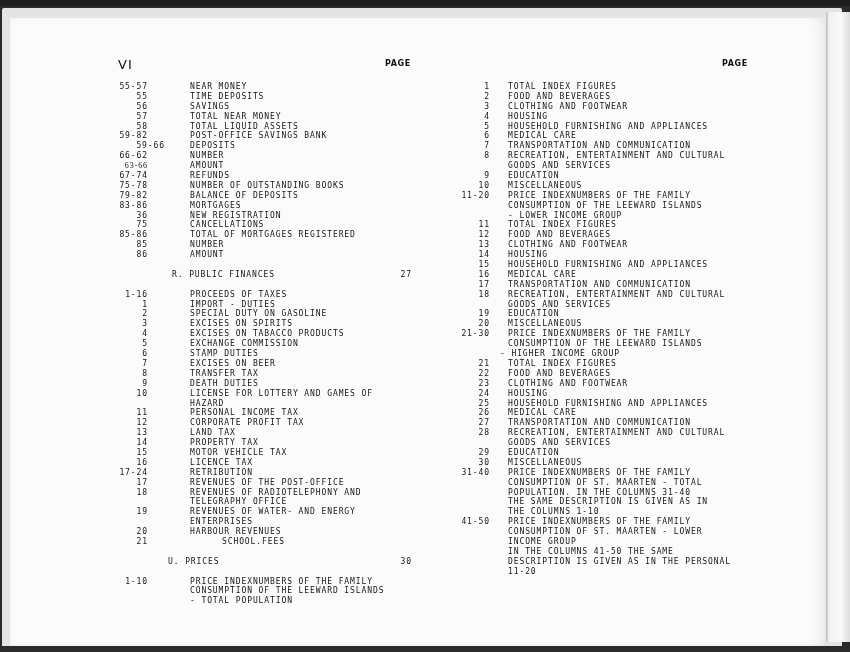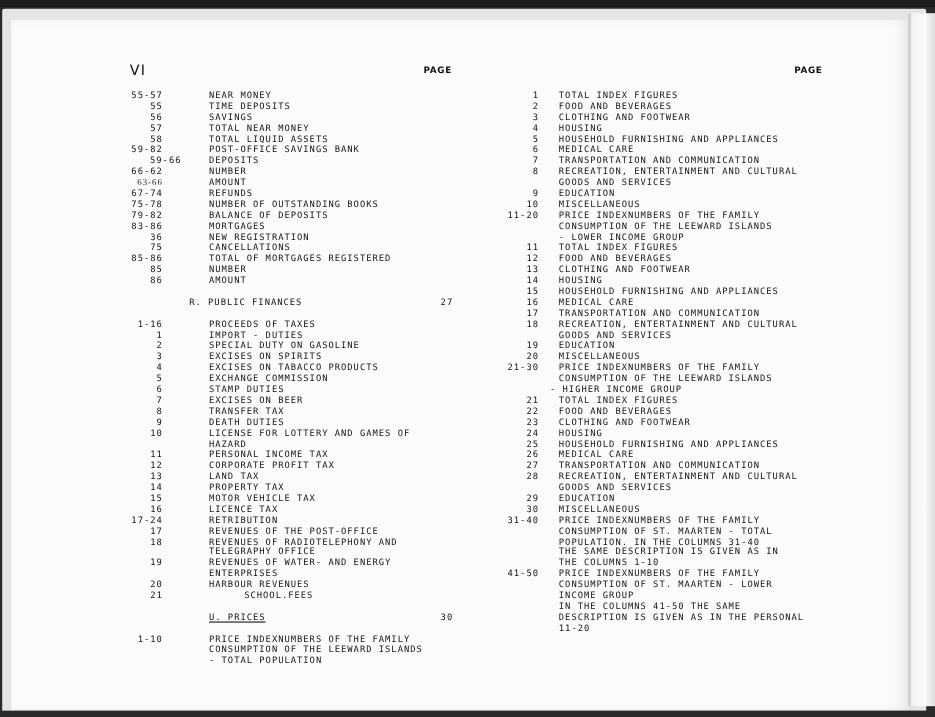--- a/index.html
+++ b/index.html
@@ -238,21 +238,21 @@
     <div class="row">
       <span class="num" style="right: 272px;">20</span>
       <span class="txt" style="left: 80px;">HARBOUR REVENUES</span>
     </div>
     <div class="row">
       <span class="num" style="right: 272px;">21</span>
       <span class="txt" style="left: 72px; margin-left: 40px;">SCHOOL.FEES</span>
     </div>
     <div class="row"></div>
     <div class="row">
-      <span class="txt" style="left: 80px; text-decoration: underline;">U. PRICES</span>
+      <span class="txt" style="left: 58px;">U. PRICES</span>
       <span class="pg" style="left: 280px; width: 22px;">30</span>
     </div>
     <div class="row"></div>
     <div class="row">
       <span class="num" style="right: 272px;">1-10</span>
       <span class="txt" style="left: 80px;">PRICE INDEXNUMBERS OF THE FAMILY</span>
     </div>
     <div class="row">
       <span class="num" style="right: 272px;"></span>
       <span class="txt" style="left: 80px;">CONSUMPTION OF THE LEEWARD ISLANDS</span>

